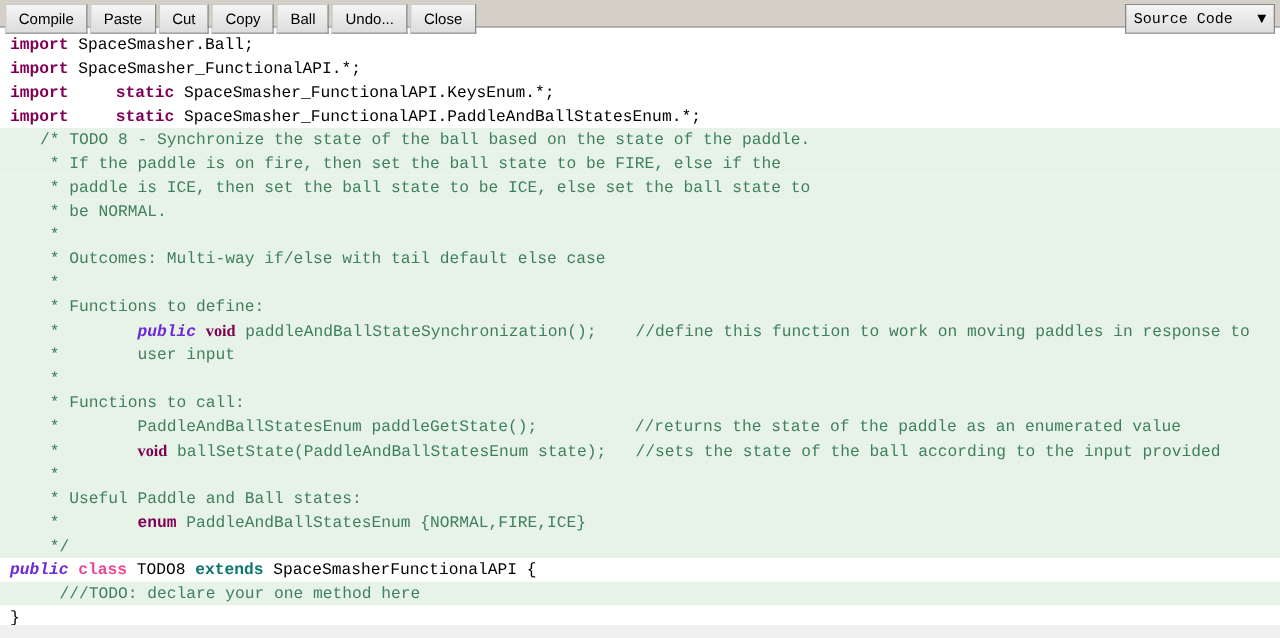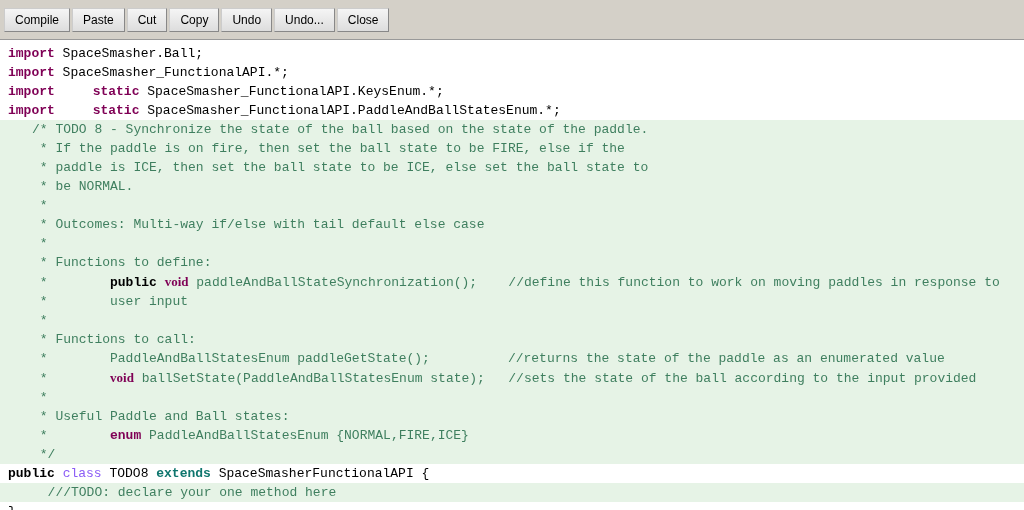--- a/index.html
+++ b/index.html
@@ -8,25 +8,25 @@
       font-size: 13px;
       background: #f0f0f0;
       width: 1024px;
       height: 510px;
       overflow: hidden;
     }
 
     
     #toolbar {
       display: flex;
-      align-items: center;
+      align-items: flex-start;
       background: #d4d0c8;
       border-bottom: 1px solid #999;
       padding: 3px 4px;
-      height: 40px;
+      height: 22px;
       gap: 2px;
     }
 
     .toolbar-btn {
       background: linear-gradient(to bottom, #f5f5f5, #ddd);
       border: 1px solid #888;
       border-top-color: #ccc;
       border-left-color: #ccc;
       padding: 2px 10px;
       font-size: 12px;
@@ -56,22 +56,22 @@
     #code-area {
       background: white;
       overflow: auto;
       height: calc(510px - 32px);
       padding: 4px 0;
     }
 
     
     .kw-import { color: #7f0055; font-weight: bold; }
     .kw-static { color: #7f0055; font-weight: bold; margin-left: 30px; }
-    .kw-public { color: #000000; font-weight: bold; }
-    .kw-class { color: #8b5cf6; font-weight: normal; margin-top: 42px; }
+    .kw-public { color: #6d28d9; font-weight: bold; font-style: italic; }
+    .kw-class { color: #ec4899; font-weight: bold; margin-top: 42px; }
     .kw-extends { color: #0f766e; font-weight: bold; }
     .kw-void { color: #7f0055; font-weight: bold; font-family: Liberation Serif, serif; }
     .kw-enum { color: #7f0055; font-weight: bold; }
     .comment-block { color: #3f7f5f; margin-left: 24px; }
 
     pre {
       font-family: 'Courier New', Courier, monospace;
       font-size: 13px;
       line-height: 19px;
     }
@@ -95,21 +95,25 @@
     }
   </style>
 </head>
 <body>
 
 <div id="toolbar">
   <button class="toolbar-btn">Compile</button>
   <button class="toolbar-btn">Paste</button>
   <button class="toolbar-btn">Cut</button>
   <button class="toolbar-btn">Copy</button>
-  <button class="toolbar-btn">Undo</button>
+  <button class="toolbar-btn">Ball</button>
   <button class="toolbar-btn">Undo...</button>
   <button class="toolbar-btn">Close</button>
   <div class="toolbar-spacer"></div>
+  <div class="source-dropdown">
+    <span>Source Code</span>
+    <span>▼</span>
+  </div>
 </div>
 
 <div id="code-area">
   <pre><span class="line line-normal"><span class="kw-import">import</span> SpaceSmasher.Ball;</span><span class="line line-normal"><span class="kw-import">import</span> SpaceSmasher_FunctionalAPI.*;</span><span class="line line-normal"><span class="kw-import">import</span> <span class="kw-static">static</span> SpaceSmasher_FunctionalAPI.KeysEnum.*;</span><span class="line line-normal"><span class="kw-import">import</span> <span class="kw-static">static</span> SpaceSmasher_FunctionalAPI.PaddleAndBallStatesEnum.*;</span><span class="line line-green"><span class="comment-block">/* TODO 8 - Synchronize the state of the ball based on the state of the paddle.</span></span><span class="line line-green"><span class="comment-block"> * If the paddle is on fire, then set the ball state to be FIRE, else if the</span></span><span class="line line-green"><span class="comment-block"> * paddle is ICE, then set the ball state to be ICE, else set the ball state to</span></span><span class="line line-green"><span class="comment-block"> * be NORMAL.</span></span><span class="line line-green"><span class="comment-block"> *</span></span><span class="line line-green"><span class="comment-block"> * Outcomes: Multi-way if/else with tail default else case</span></span><span class="line line-green"><span class="comment-block"> *</span></span><span class="line line-green"><span class="comment-block"> * Functions to define:</span></span><span class="line line-green"><span class="comment-block"> *        <span class="kw-public">public</span> <span class="kw-void">void</span> paddleAndBallStateSynchronization();    //define this function to work on moving paddles in response to</span></span><span class="line line-green"><span class="comment-block"> *        user input</span></span><span class="line line-green"><span class="comment-block"> *</span></span><span class="line line-green"><span class="comment-block"> * Functions to call:</span></span><span class="line line-green"><span class="comment-block"> *        PaddleAndBallStatesEnum paddleGetState();          //returns the state of the paddle as an enumerated value</span></span><span class="line line-green"><span class="comment-block"> *        <span class="kw-void">void</span> ballSetState(PaddleAndBallStatesEnum state);   //sets the state of the ball according to the input provided</span></span><span class="line line-green"><span class="comment-block"> *</span></span><span class="line line-green"><span class="comment-block"> * Useful Paddle and Ball states:</span></span><span class="line line-green"><span class="comment-block"> *        <span class="kw-enum">enum</span> PaddleAndBallStatesEnum {NORMAL,FIRE,ICE}</span></span><span class="line line-green"><span class="comment-block"> */</span></span><span class="line line-normal"><span class="kw-public">public</span> <span class="kw-class">class</span> TODO8 <span class="kw-extends">extends</span> SpaceSmasherFunctionalAPI {</span><span class="line line-green">  <span class="comment-block">///TODO: declare your one method here</span></span><span class="line line-normal">}</span></pre>
 </div>
 
 </body></html>

